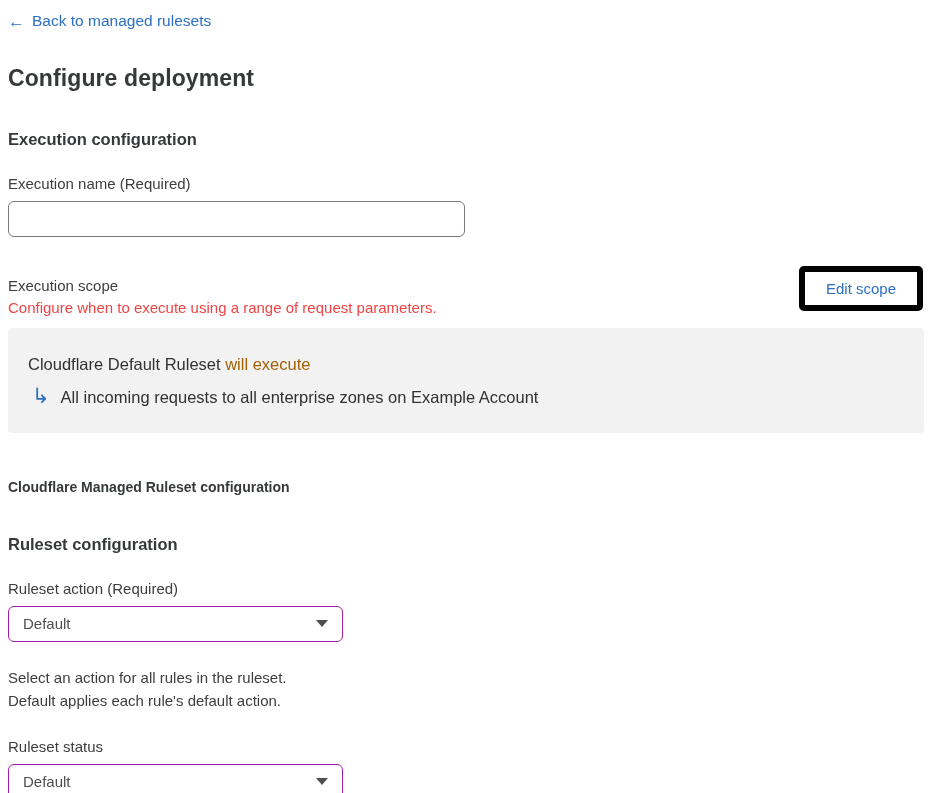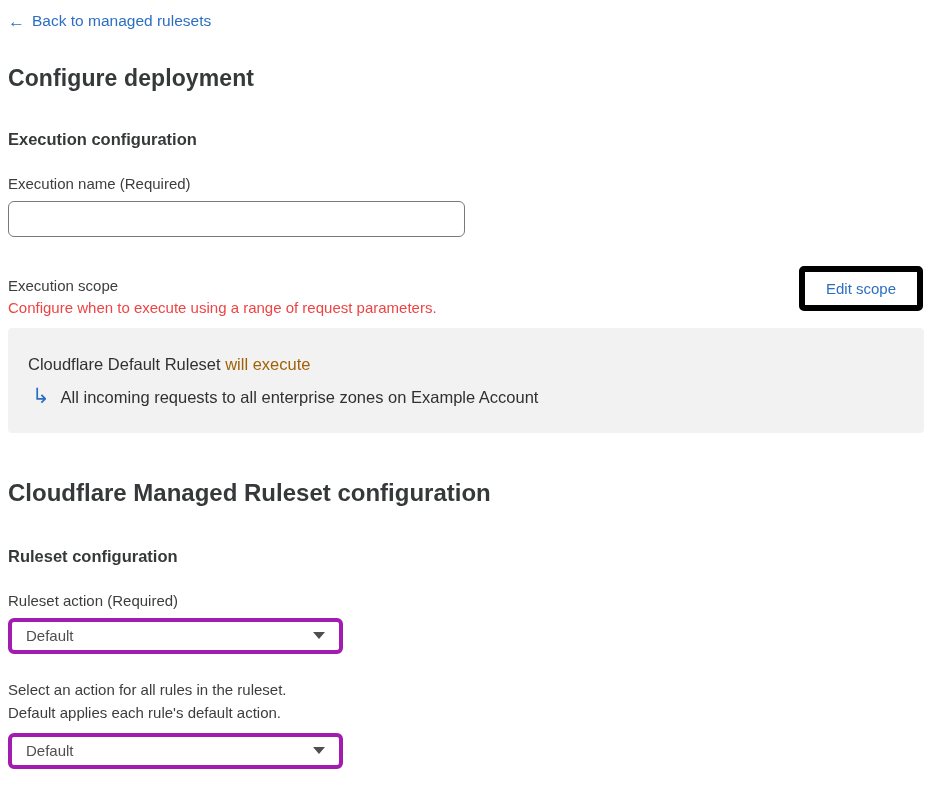--- a/index.html
+++ b/index.html
@@ -31,21 +31,21 @@
   
   .h1 {
     margin-top: 34px;
     font-size: 23px;
     font-weight: 600;
     color: #36393a;
     letter-spacing: 0.1px;
   }
   .h1b {
     margin-top: 46px;
-    font-size: 24px;
+    font-size: 14px;
     font-weight: 600;
     color: #36393a;
   }
   .h2 {
     margin-top: 38px;
     font-size: 16.5px;
     font-weight: 700;
     color: #36393a;
   }
   .h2b { margin-top: 40px; }
@@ -127,21 +127,21 @@
   .scope-panel .line2 .scope-summary-text {
     font-size: 16.5px;
     color: #313131;
   }
 
   
   .select-box {
     margin-top: 9px;
     width: 335px;
     height: 36px;
-    border: 4px solid #a21caf;
+    border: 1px solid #a21caf;
     border-radius: 6px;
     background: #ffffff;
     display: flex;
     align-items: center;
     justify-content: space-between;
     padding: 0 14px;
     cursor: pointer;
   }
   .select-box .value {
     font-size: 15px;
@@ -203,20 +203,21 @@
   <div class="field-label">Ruleset action (Required)</div>
   <div class="select-box">
     <span class="value">Default</span>
     <span class="caret"></span>
   </div>
   <div class="help-text">
     <div>Select an action for all rules in the ruleset.</div>
     <div>Default applies each rule's default action.</div>
   </div>
 
+  <div class="field-label">Ruleset status</div>
   <div class="select-box">
     <span class="value">Default</span>
     <span class="caret"></span>
   </div>
   <div class="help-text">
     <div>Select a status for all rules in the ruleset.</div>
   </div>
 
 </div>
 

